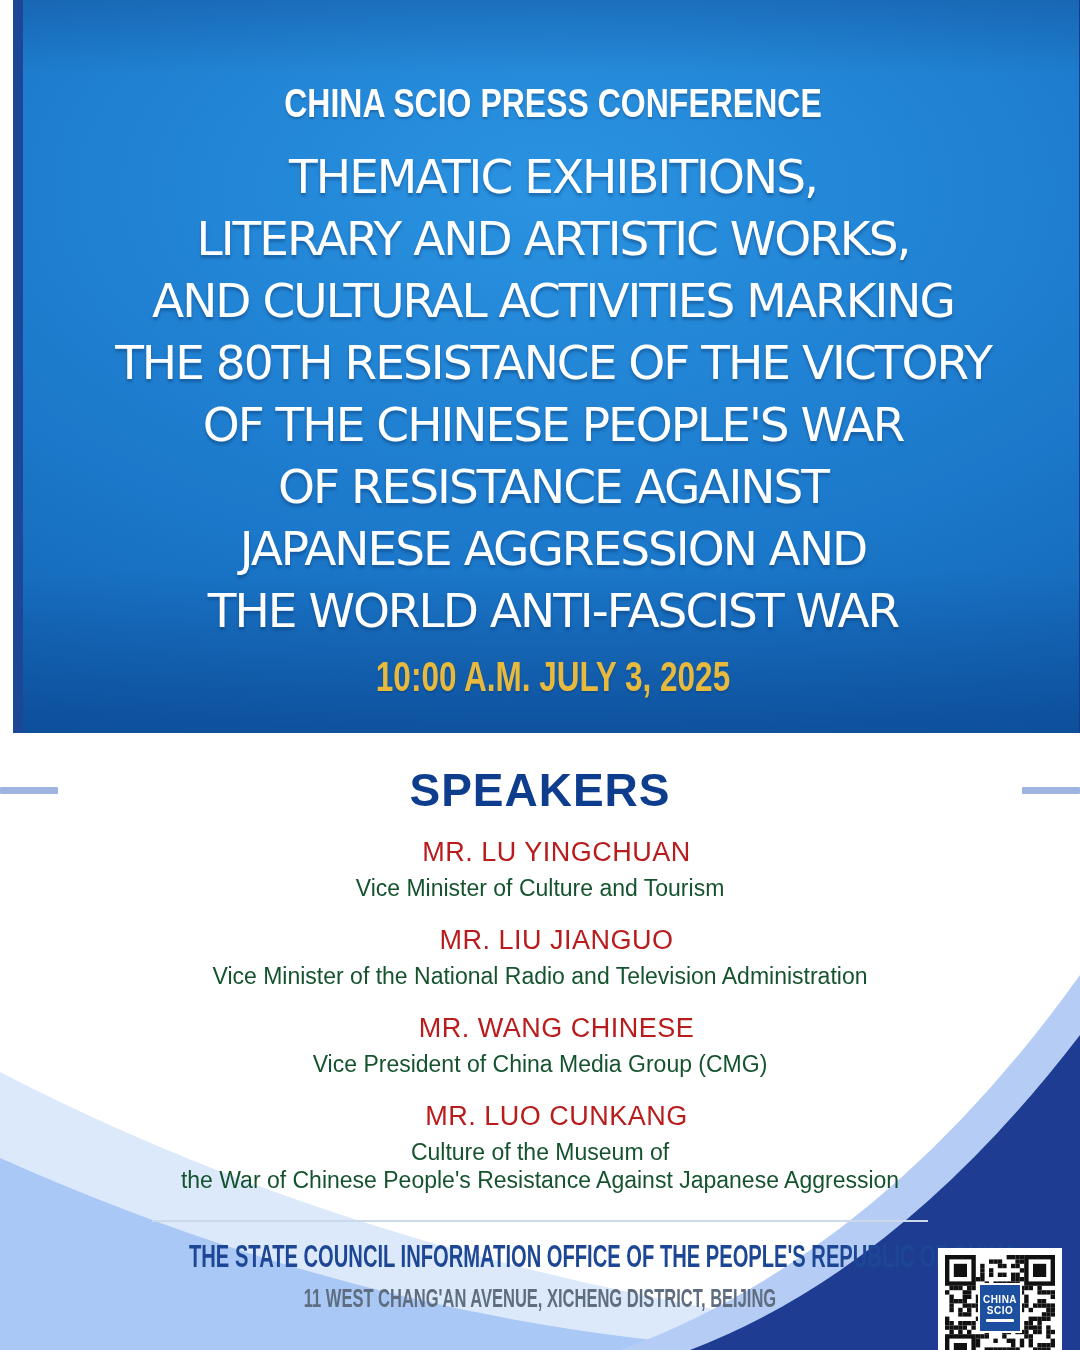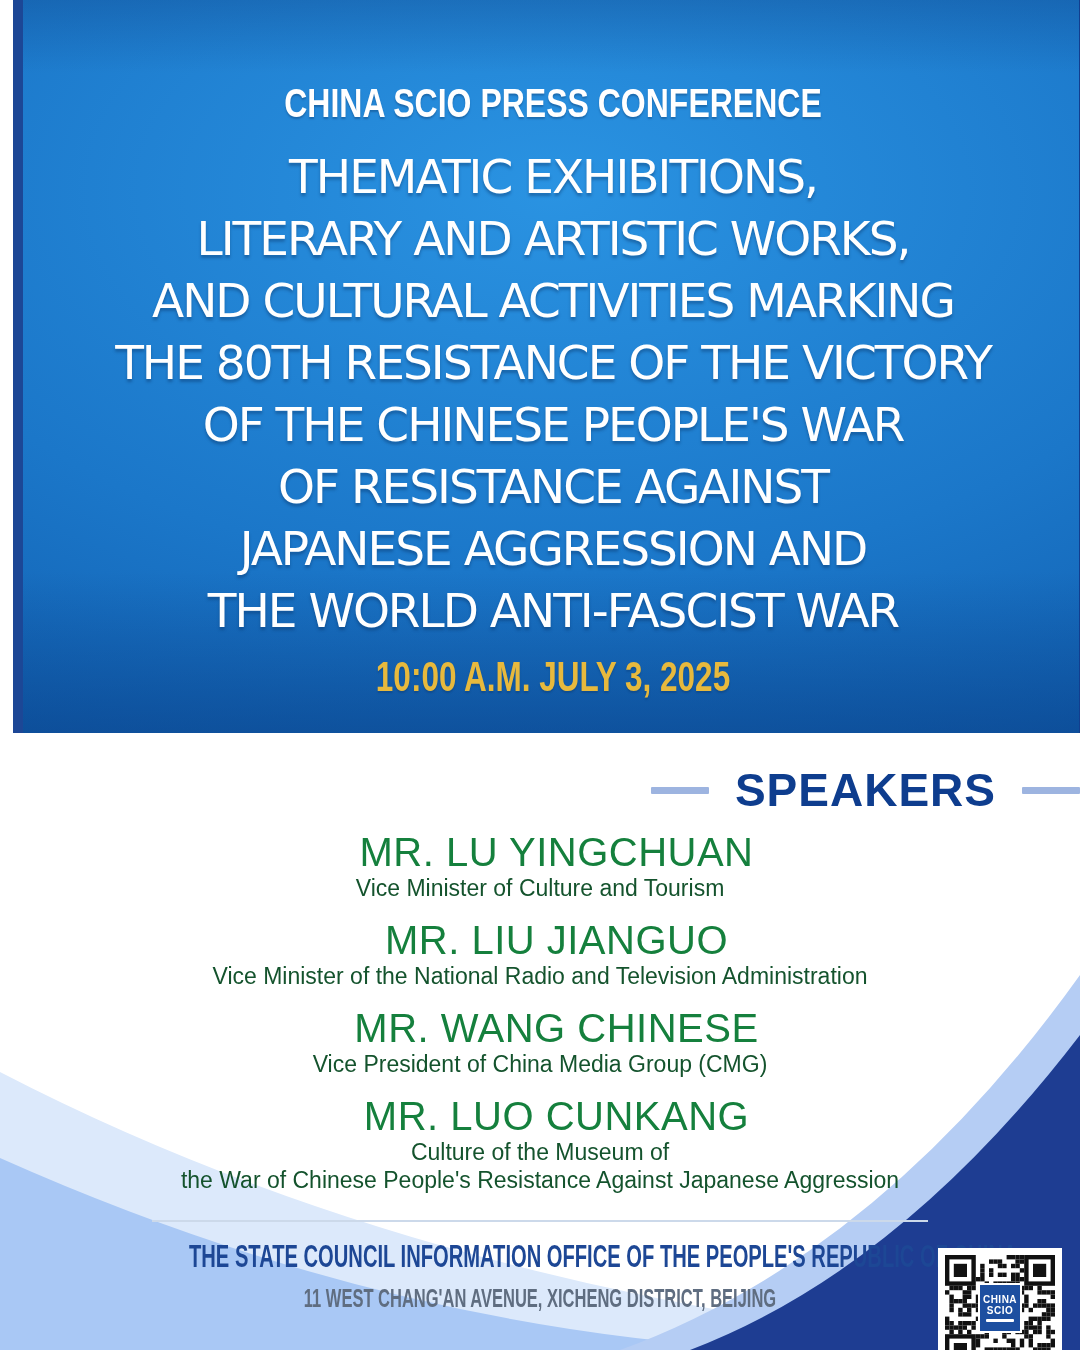--- a/index.html
+++ b/index.html
@@ -39,29 +39,29 @@
     font-size:42px;font-weight:bold;line-height:46px;
     color:#e7b93d;
     transform:scaleX(0.75);transform-origin:50% 50%;
     text-shadow:0 2px 2px rgba(9,45,92,0.3);
     white-space:nowrap;
   }
   
   .speakers{position:relative;z-index:1;text-align:center;}
   .speakers-heading{
     margin-top:33px;
-    display:flex;align-items:center;justify-content:flex-end;gap:26px;
+    display:flex;align-items:center;justify-content:space-between;gap:26px;
   }
   .speakers-heading .dash{width:58px;height:7px;background:#9db4e0;border-radius:1px;}
   .speakers-heading .word{
     font-size:46px;font-weight:bold;letter-spacing:1px;color:#0e3d8e;line-height:48px;
   }
   .speaker{margin-top:16px;}
   .speaker-name{
-    font-size:40px;color:#15803d;line-height:44px;letter-spacing:0.5px;margin-left:33px;
+    font-size:27px;color:#b91c1c;line-height:44px;letter-spacing:0.5px;margin-left:33px;
   }
   .speaker-role{
     font-size:23px;color:#14532d;line-height:28px;
   }
   
   .footer{position:relative;z-index:1;text-align:center;}
   .divider{margin:26px auto 0 auto;width:776px;height:2px;background:#ccd9ea;}
   .footer-org{
     margin-top:18px;
     font-size:31px;font-weight:bold;color:#1d4795;line-height:34px;

